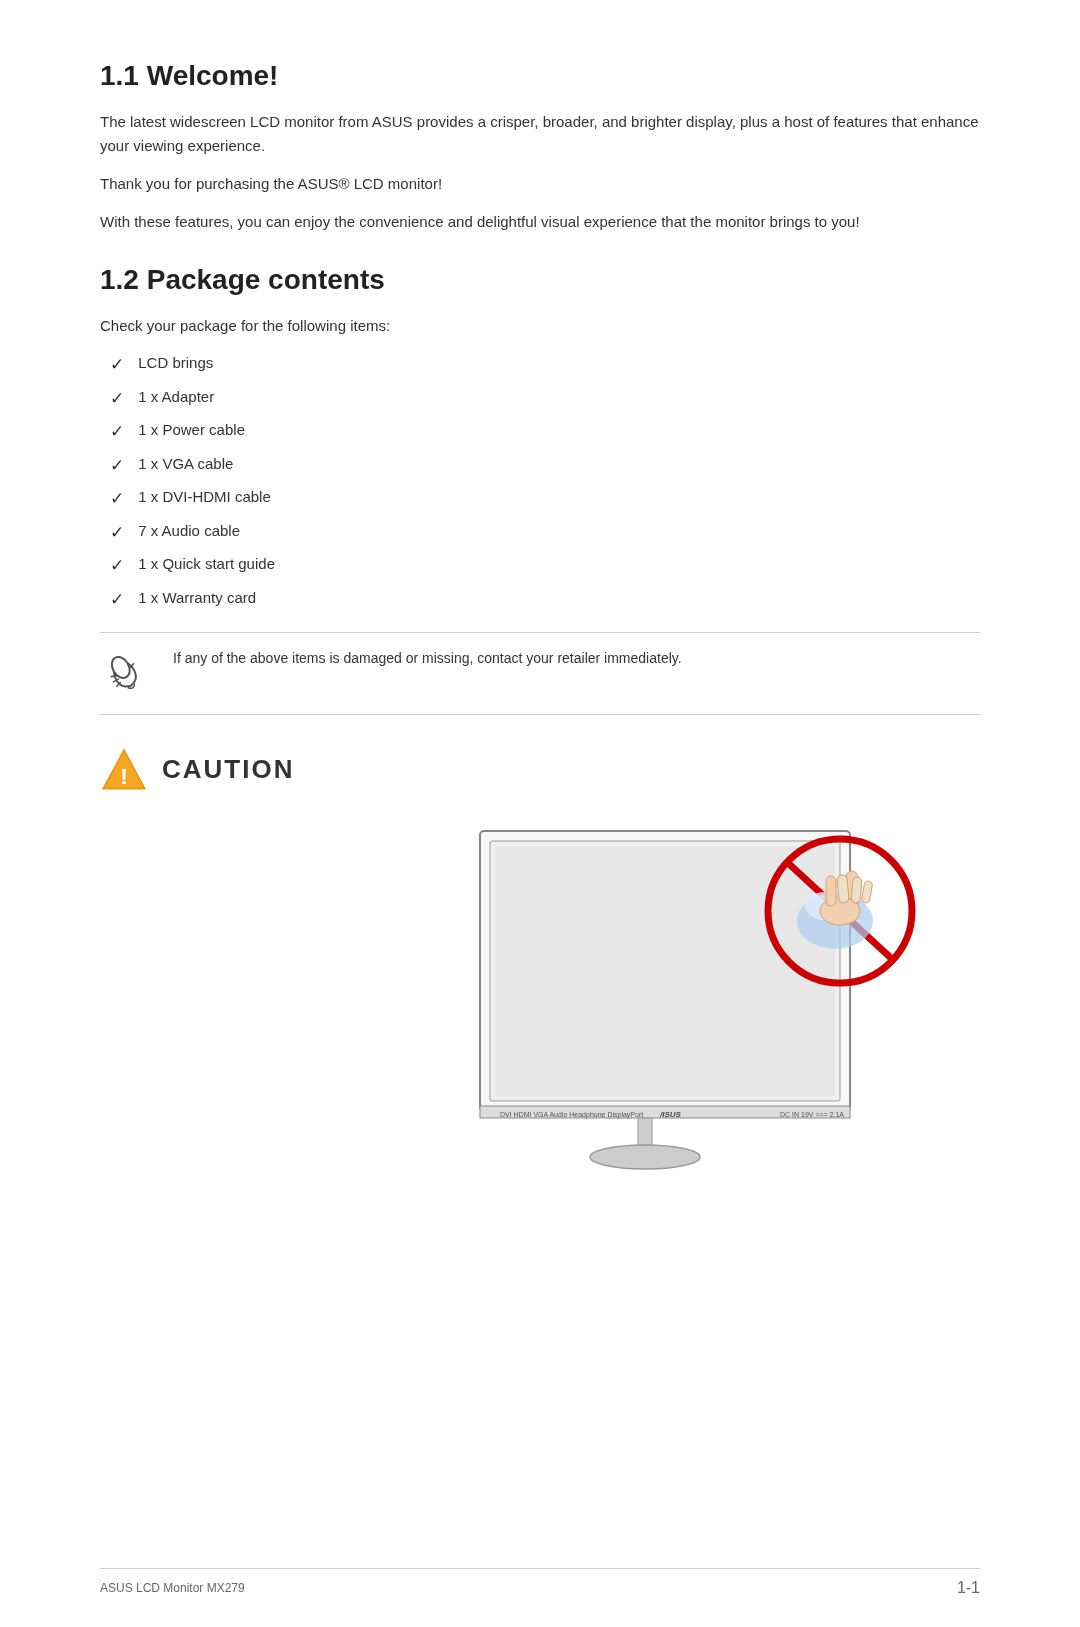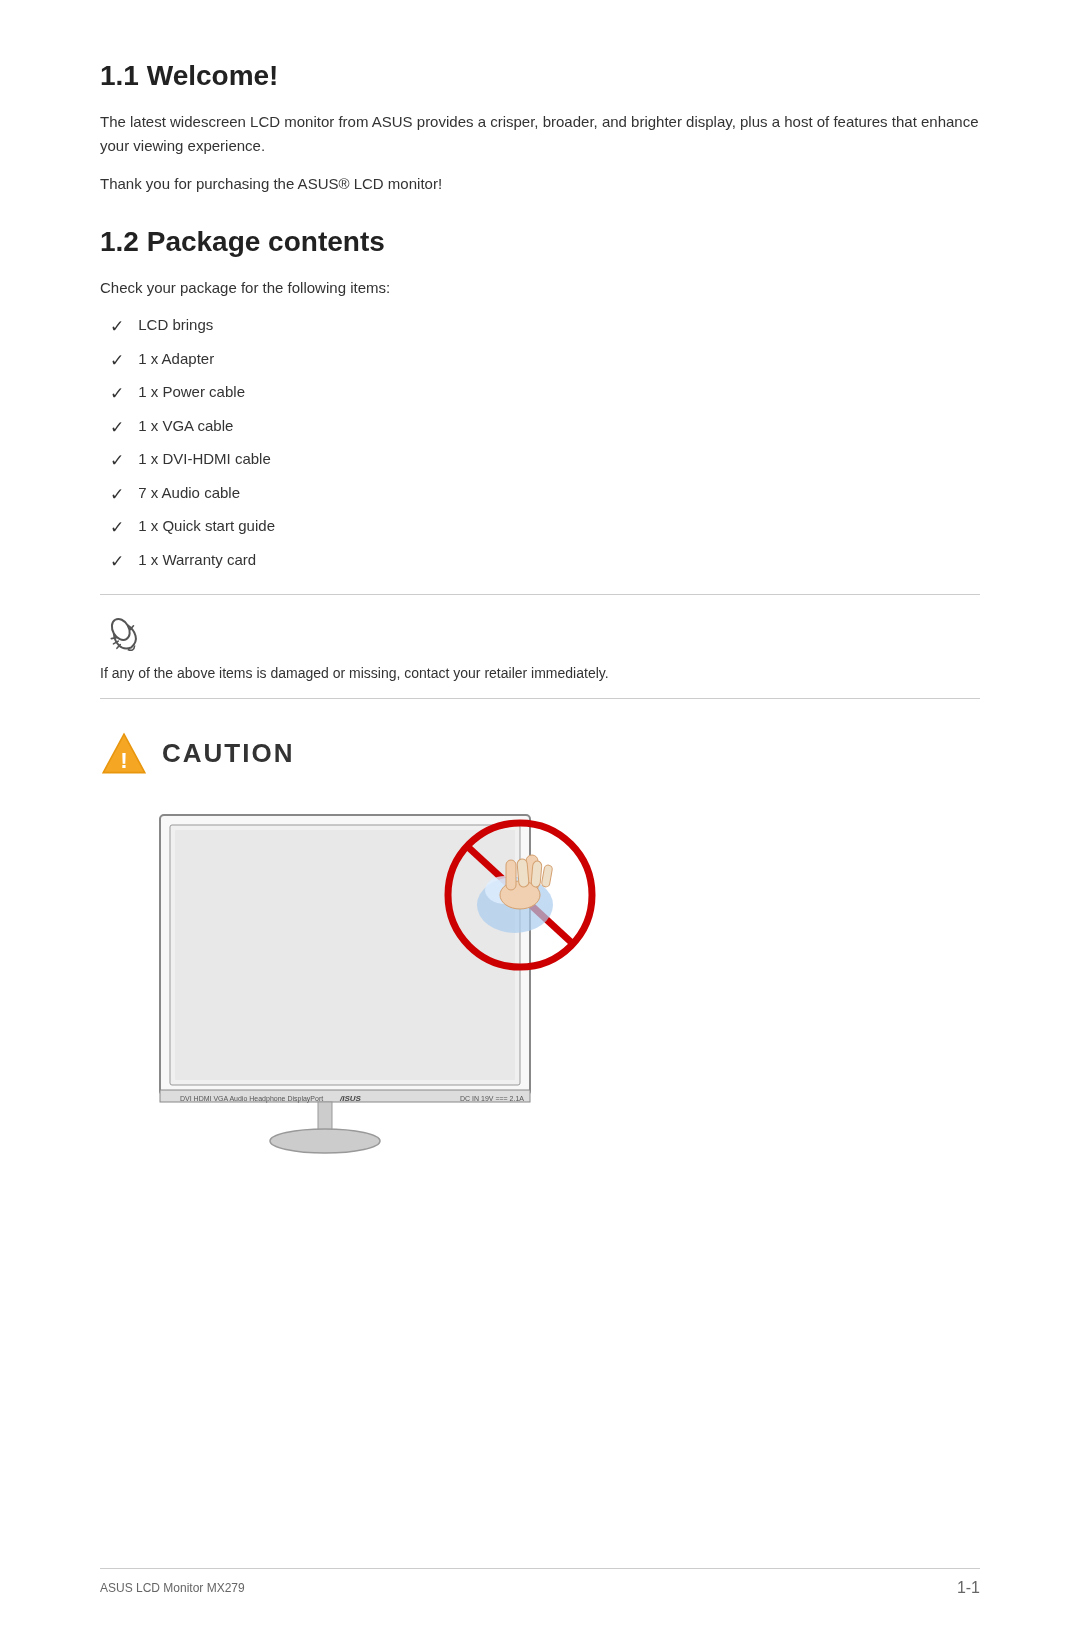--- a/index.html
+++ b/index.html
@@ -70,21 +70,20 @@
       margin-top: 0px;
     }
 
     .notice-box {
       display: flex;
       align-items: flex-start;
       border-top: 1px solid #cccccc;
       border-bottom: 1px solid #cccccc;
       padding: 14px 0;
       margin: 18px 0 30px 0;
-      flex-direction: column;
     }
 
     .notice-icon {
       width: 55px;
       flex-shrink: 0;
       margin-right: 18px;
       margin-top: 2px;
     }
 
     .notice-text {
@@ -119,21 +118,21 @@
 
     .caution-title {
       font-size: 26px;
       font-weight: bold;
       color: #333333;
       letter-spacing: 2px;
     }
 
     .caution-image-container {
       display: flex;
-      justify-content: flex-start;
+      justify-content: flex-end;
       align-items: flex-start;
       position: relative;
       margin-top: 10px;
     }
 
     
     .page-footer {
       position: absolute;
       bottom: 30px;
       left: 100px;
@@ -157,20 +156,21 @@
   </style>
 </head>
 <body>
 
 <div class="page-container">
 
   <div class="section-1">
     <h2 class="section-title">1.1   Welcome!</h2>
     <p class="paragraph">The latest widescreen LCD monitor from ASUS provides a crisper, broader, and brighter display, plus a host of features that enhance your viewing experience.</p>
     <p class="paragraph">Thank you for purchasing the ASUS® LCD monitor!</p>
+    <p class="paragraph">With these features, you can enjoy the convenience and delightful visual experience that the monitor brings to you!</p>
   </div>
 
   <div class="section-2">
     <h2 class="section-title">1.2   Package contents</h2>
     <p class="paragraph">Check your package for the following items:</p>
 
     <ul class="check-list">
       <li>
         <span class="check-mark">✓</span>
         <span>LCD brings</span>

